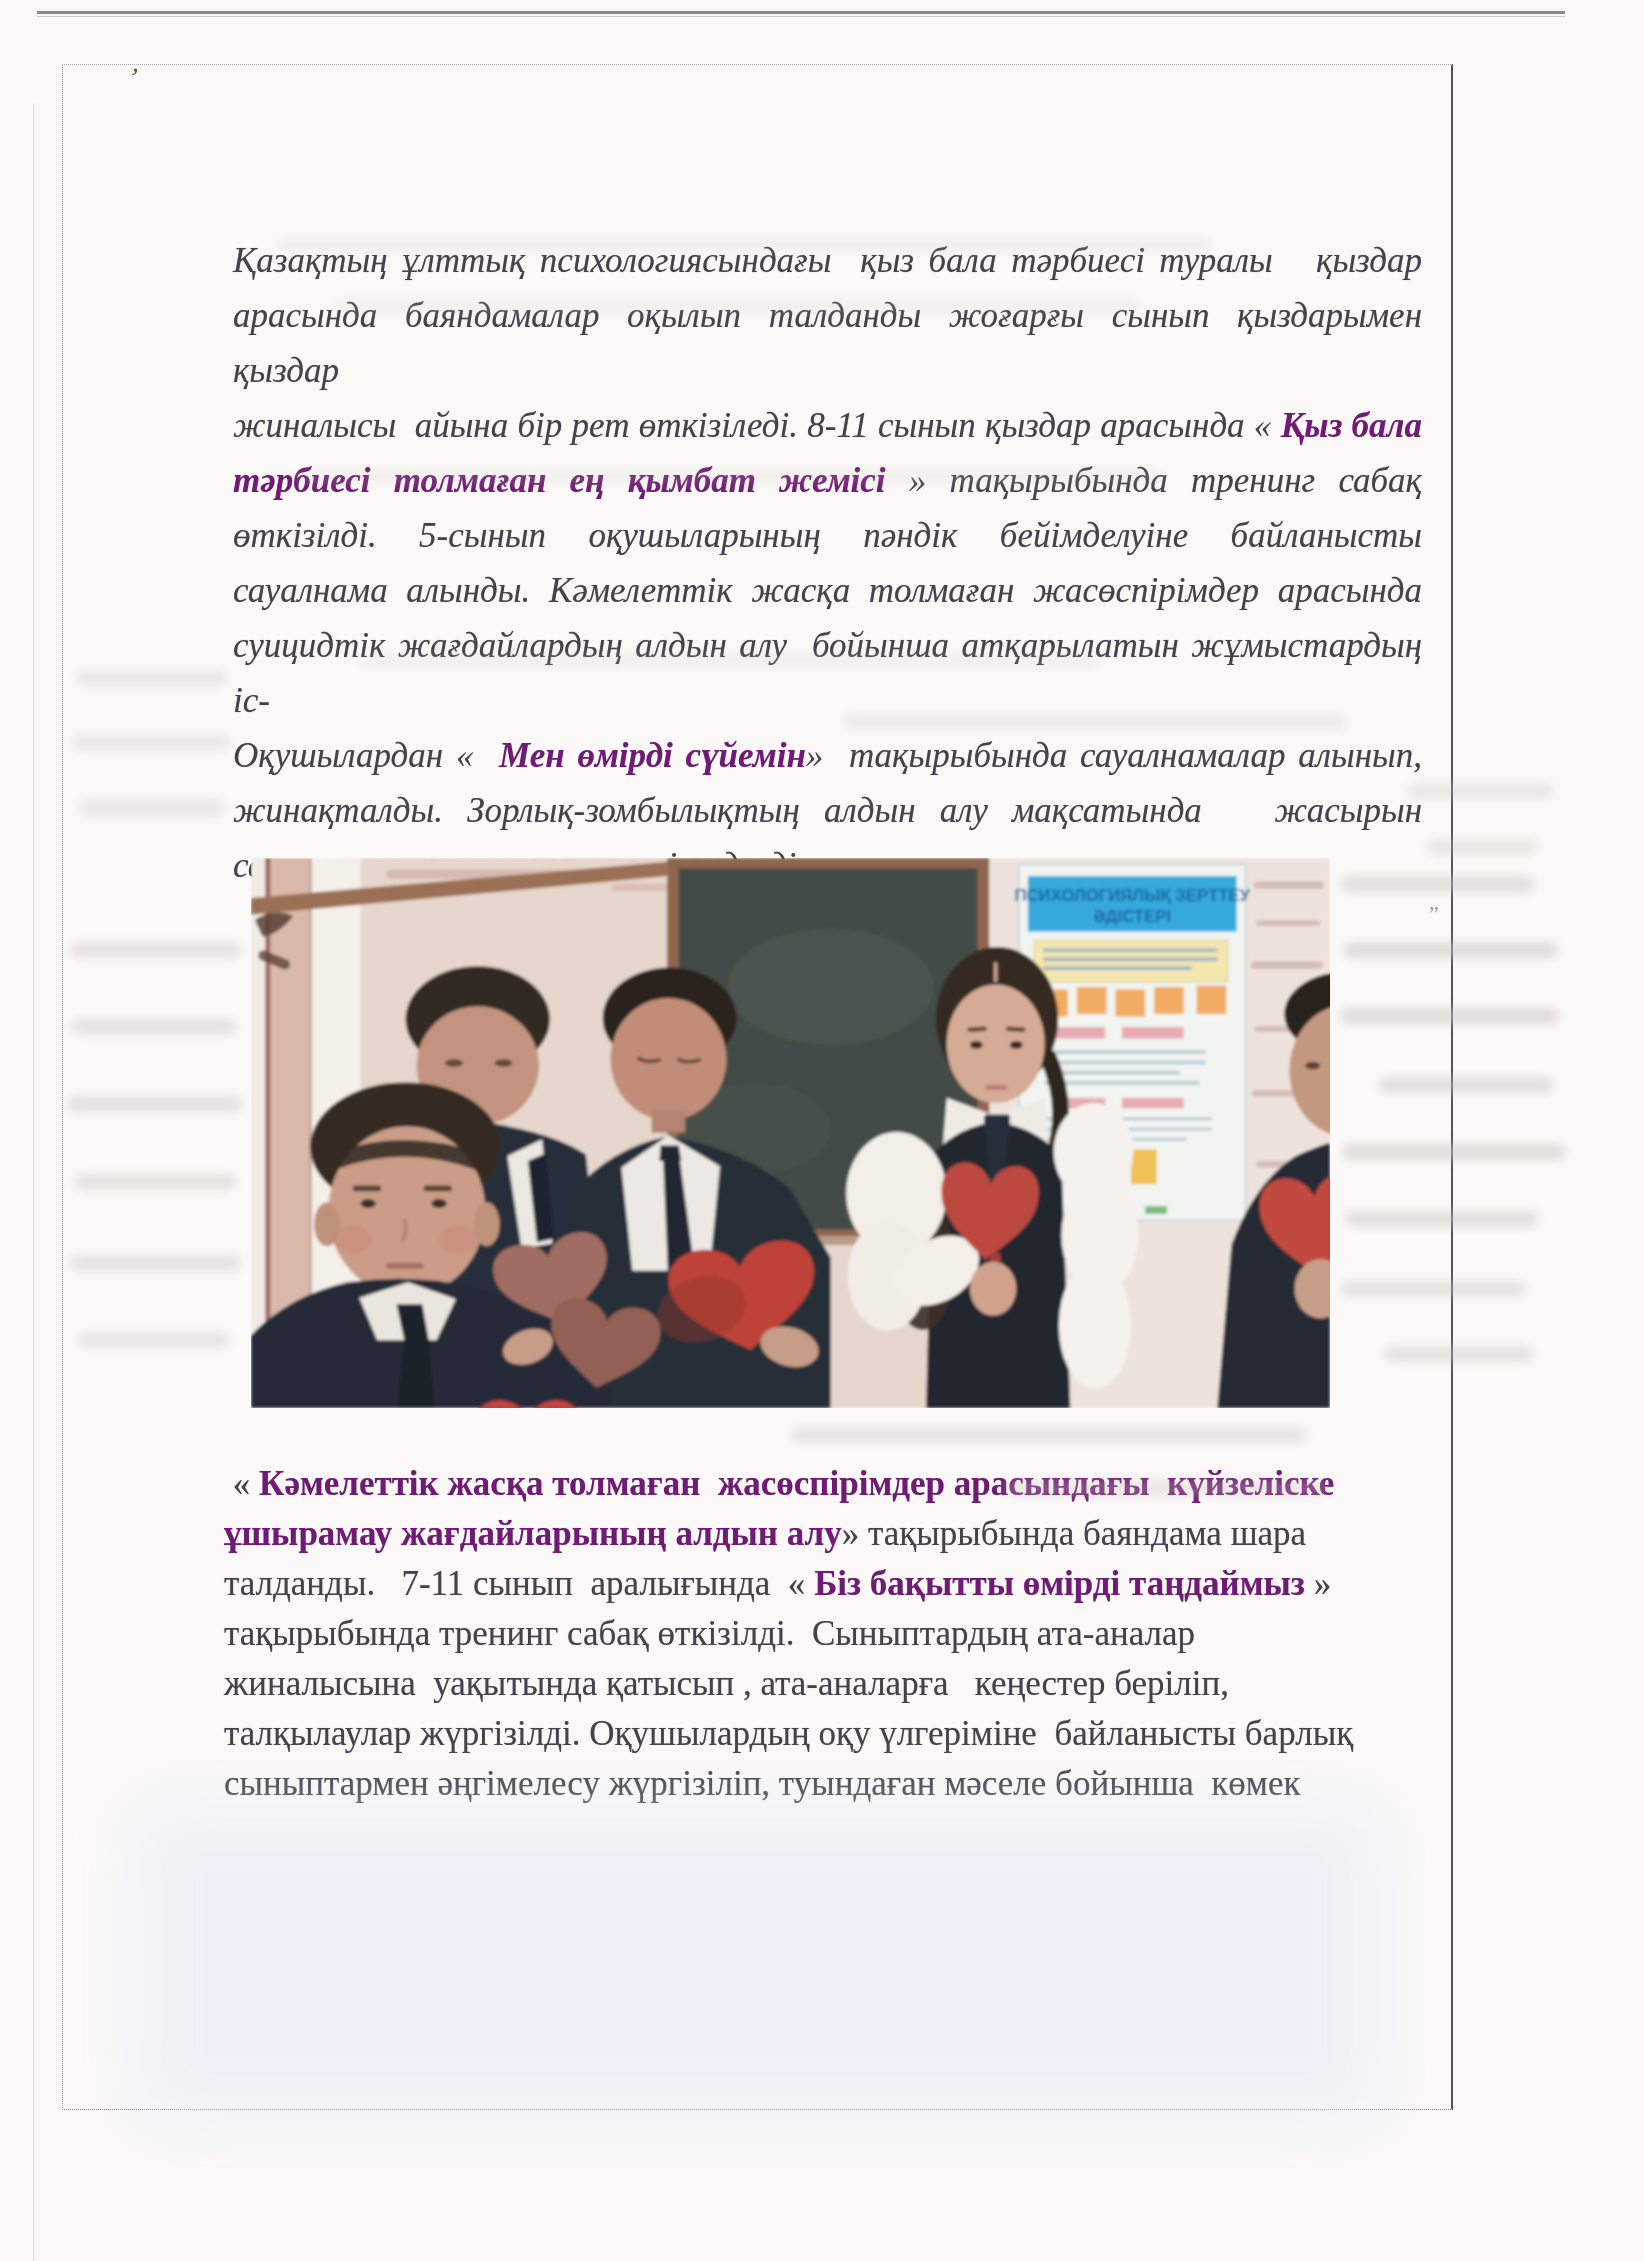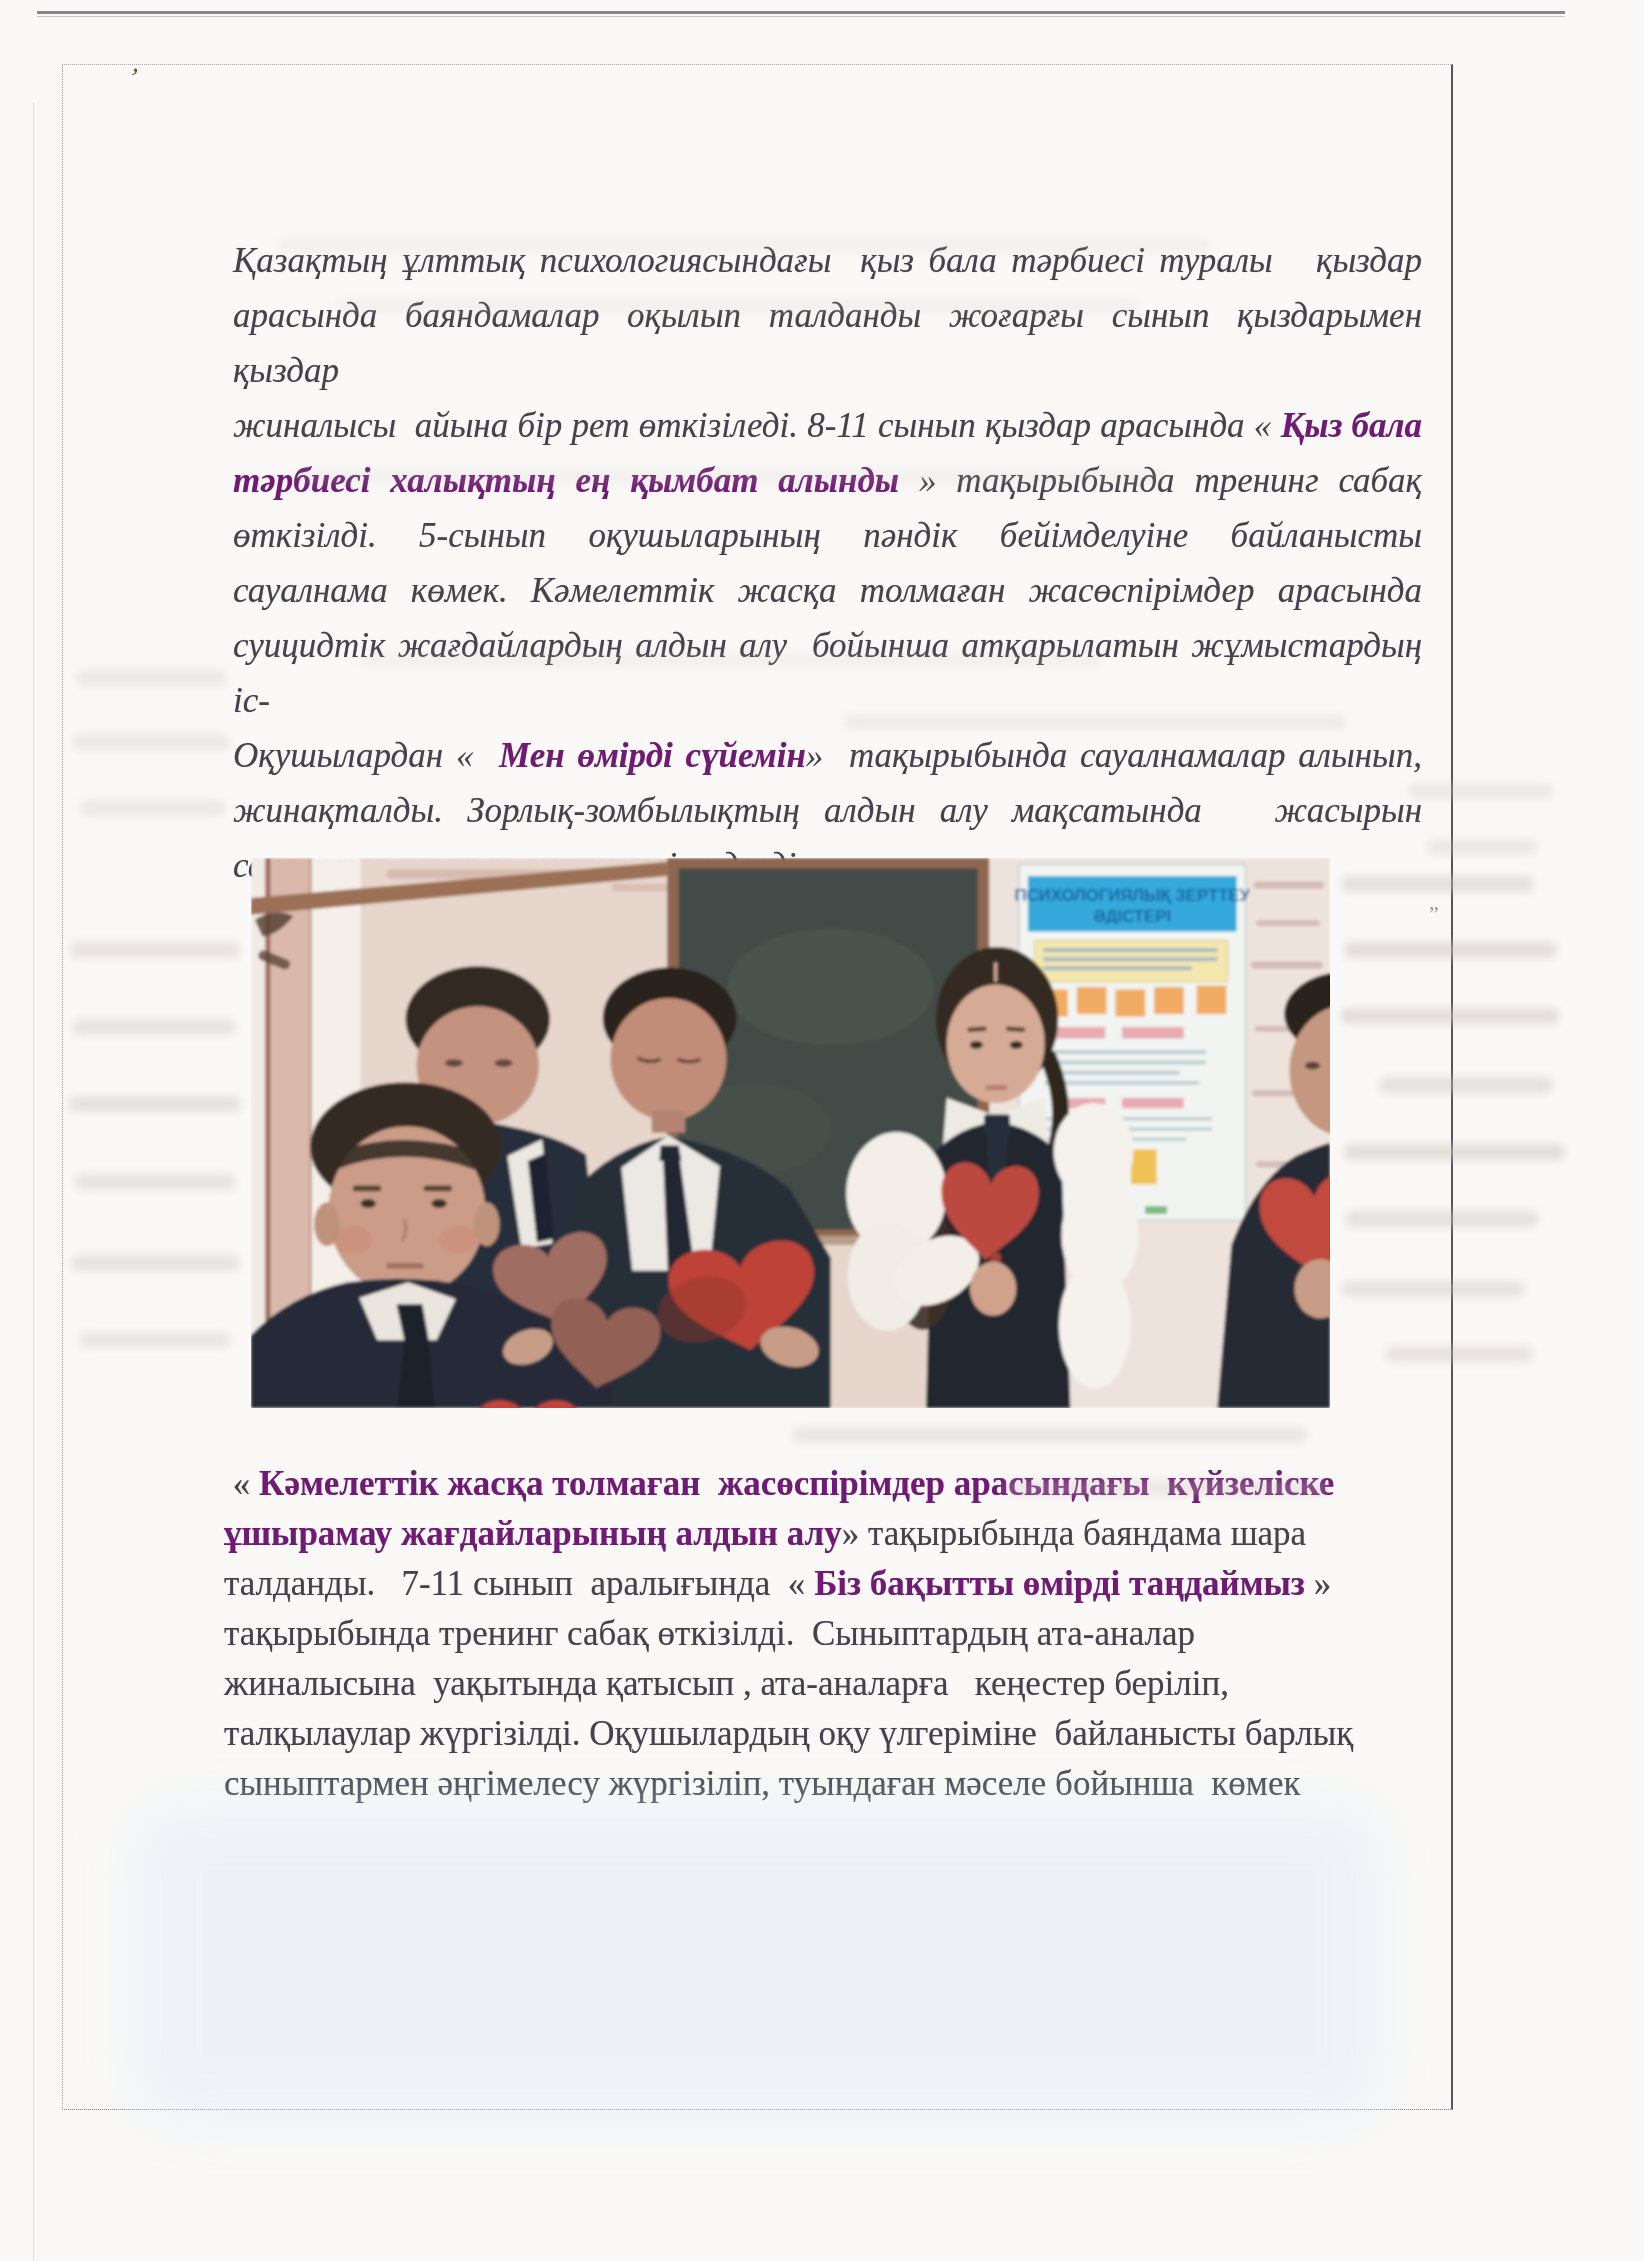--- a/index.html
+++ b/index.html
@@ -36,23 +36,23 @@
   <div class="leftedge"></div>
   <div class="frame"></div>
 
   <div class="stray1">ʼ</div>
   <div class="stray2">”</div>
 
   <div class="para para1">
     <div class="ln j"><span>Қазақтың ұлттық психологиясындағы&nbsp; қыз бала тәрбиесі туралы&nbsp;&nbsp; қыздар</span><span class="b"></span><span></span></div>
     <div class="ln j"><span>арасында баяндамалар оқылып талданды жоғарғы сынып қыздарымен қыздар</span><span class="b"></span><span></span></div>
     <div class="ln j"><span>жиналысы&nbsp; айына бір рет өткізіледі. 8-11 сынып қыздар арасында «&nbsp;</span><span class="b">Қыз бала</span><span></span></div>
-    <div class="ln j"><span></span><span class="b">тәрбиесі халықтың ең қымбат алынды</span><span> » тақырыбында тренинг сабақ</span></div>
+    <div class="ln j"><span></span><span class="b">тәрбиесі толмаған ең қымбат жемісі</span><span> » тақырыбында тренинг сабақ</span></div>
     <div class="ln j"><span>өткізілді. 5-сынып оқушыларының пәндік бейімделуіне байланысты</span><span class="b"></span><span></span></div>
-    <div class="ln j"><span>сауалнама көмек. Кәмелеттік жасқа толмаған жасөспірімдер арасында</span><span class="b"></span><span></span></div>
+    <div class="ln j"><span>сауалнама алынды. Кәмелеттік жасқа толмаған жасөспірімдер арасында</span><span class="b"></span><span></span></div>
     <div class="ln j"><span>суицидтік жағдайлардың алдын алу&nbsp; бойынша атқарылатын жұмыстардың іс-</span><span class="b"></span><span></span></div>
     <div class="ln j"><span>Оқушылардан «&nbsp; </span><span class="b">Мен өмірді сүйемін</span><span>»&nbsp; тақырыбында сауалнамалар алынып,</span></div>
     <div class="ln j"><span>жинақталды. Зорлық-зомбылықтың алдын алу мақсатында&nbsp;&nbsp; жасырын</span><span class="b"></span><span></span></div>
     <div class="ln"><span>сауалнама алынып, нәтижесі өңделді.</span><span class="b"></span><span></span></div>
   </div>
 
   <div class="photo">
   <svg viewBox="0 0 1675 853" preserveAspectRatio="none">
     <defs>
       <filter id="soft" x="-5%" y="-5%" width="110%" height="110%">

